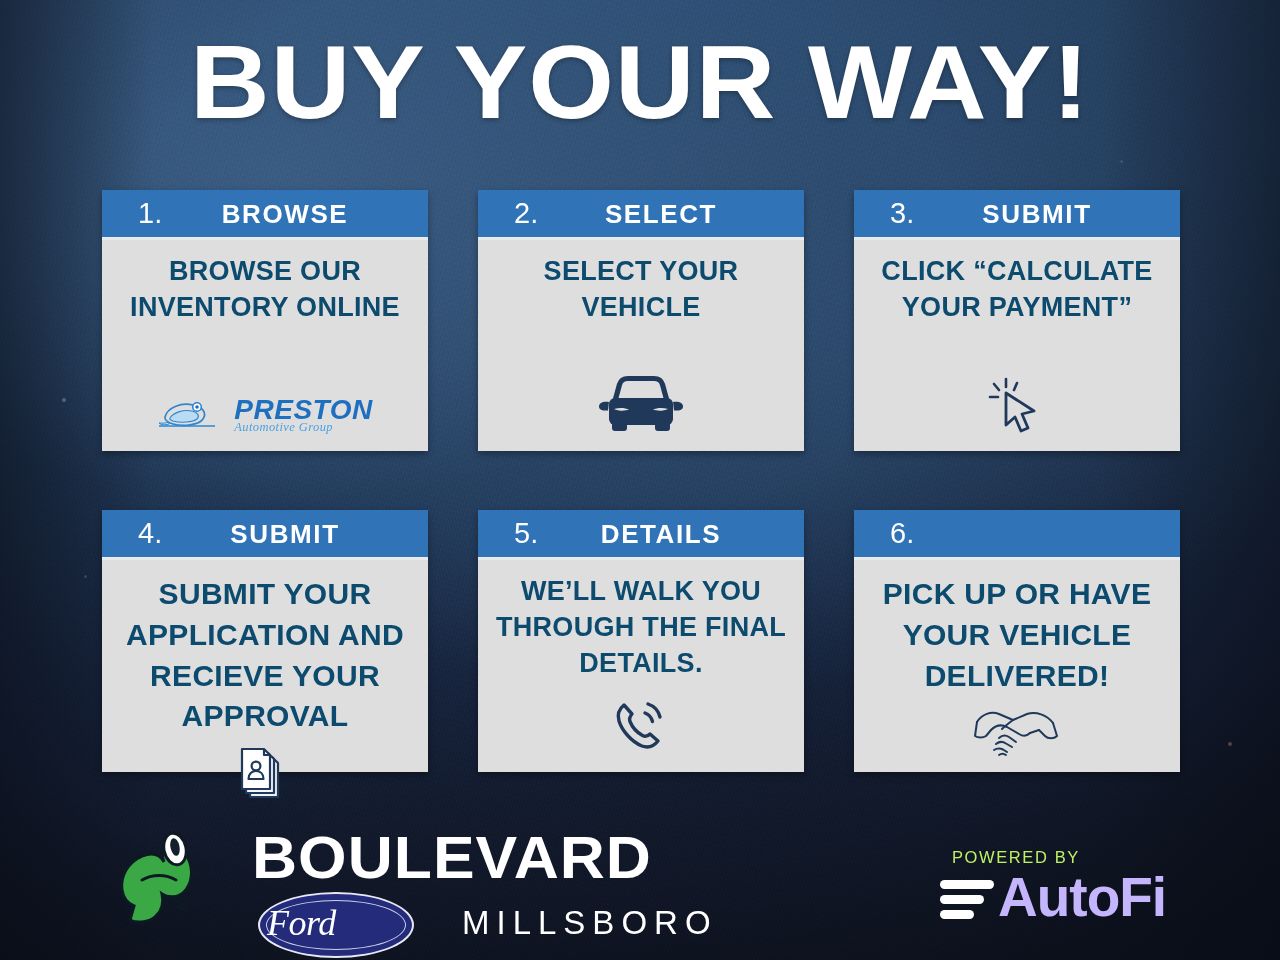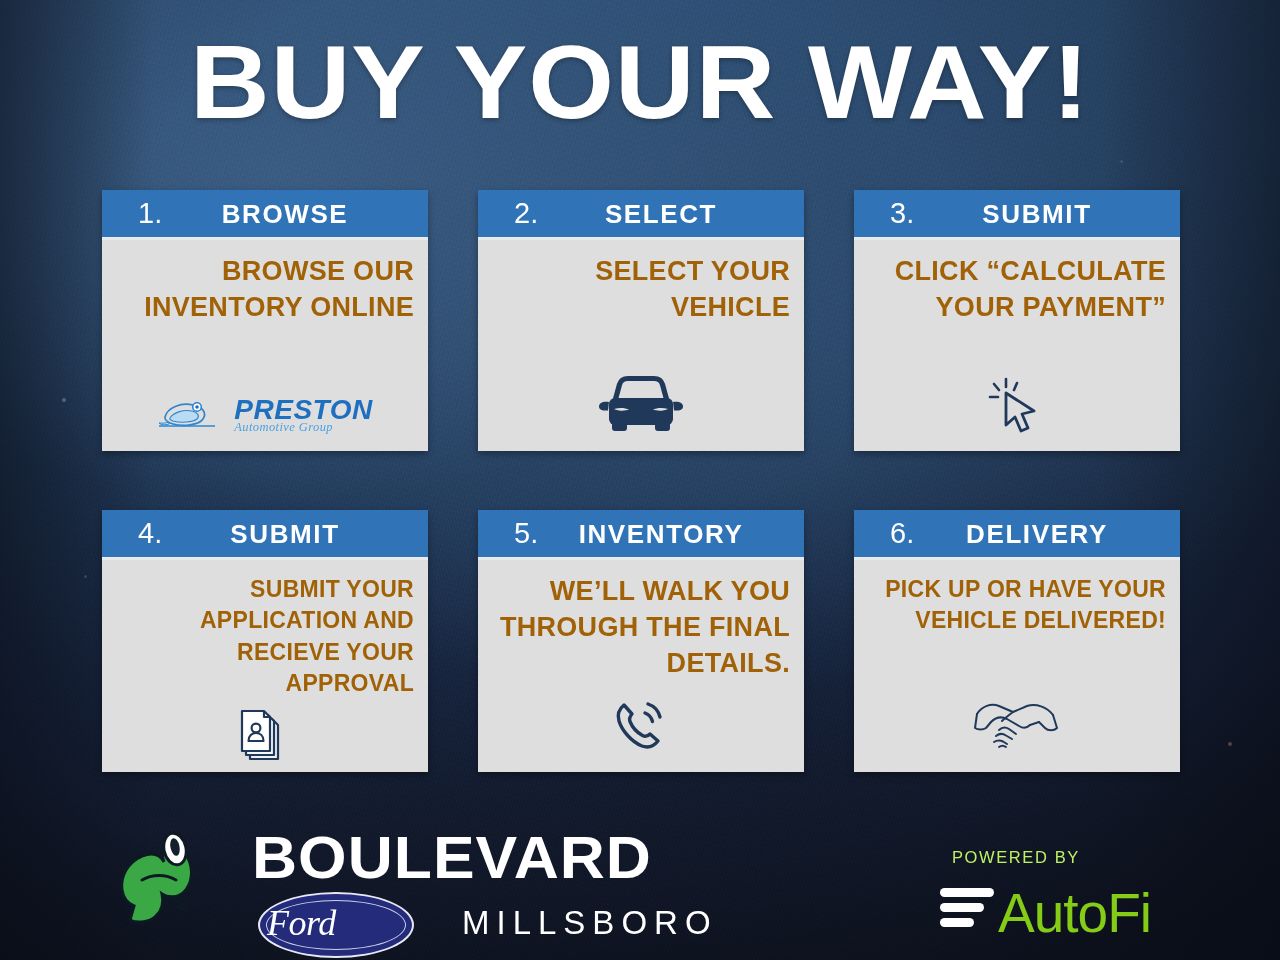--- a/index.html
+++ b/index.html
@@ -126,29 +126,29 @@
   .card-body {
     flex: 1;
     display: flex;
     flex-direction: column;
     align-items: center;
     justify-content: flex-start;
     padding: 14px 14px 8px 14px;
     box-sizing: border-box;
   }
   .card-text {
-    color: #a16207;
+    color: #0c4a6e;
     font-size: 27px;
     font-weight: bold;
     line-height: 1.33;
-    text-align: right;
+    text-align: center;
     letter-spacing: 0.3px;
   }
   .card-text.small {
-    font-size: 23px;
+    font-size: 30px;
     line-height: 1.36;
   }
   .card-icon {
     margin-top: auto;
     margin-bottom: 4px;
     display: flex;
     align-items: center;
     justify-content: center;
     height: 72px;
   }
@@ -292,26 +292,25 @@
   .autofi-bars span {
     display: block;
     height: 9px;
     border-radius: 5px;
     background: #ffffff;
   }
   .autofi-bars span:nth-child(1) { width: 54px; }
   .autofi-bars span:nth-child(2) { width: 44px; }
   .autofi-bars span:nth-child(3) { width: 34px; }
   .autofi-word {
-    color: #84cc16;
+    color: #c4b5fd;
     font-size: 55px;
     line-height: 55px;
-    font-weight: normal;
+    font-weight: bold;
     letter-spacing: -1px;
-    margin-top: 16px;
   }
 </style>
 </head>
 <body>
 
 <div id="poster">
 
   <div class="bg-base"></div>
   <div class="bg-noise"></div>
   <div class="bg-vignette"></div>
@@ -409,41 +408,40 @@
               <path d="M12.5 36 C12.5 30.6, 16 28, 20 28 C24 28, 27.5 30.6, 27.5 36 Z"></path>
             </g>
           </svg>
         </div>
       </div>
     </div>
 
     <div class="card">
       <div class="card-header">
         <div class="card-step">5.</div>
-        <div class="card-title">INVENTORY</div>
+        <div class="card-title">DETAILS</div>
       </div>
       <div class="card-body">
         <div class="card-text">WE’LL WALK YOU THROUGH THE FINAL DETAILS.</div>
         <div class="card-icon">
           <svg width="68" height="64" viewBox="0 0 68 64">
             <g fill="none" stroke="#20395a" stroke-width="3.4" stroke-linecap="round">
               <path d="M17 13 C12 17, 10 22, 12 29 C15 39, 25 50, 35 54 C42 56.5, 47 54, 51 49
                        L43 42 C40.5 44.5, 38 45, 35.5 43.5 C30 40.5, 25 34.5, 23 29.5 C22 26.8, 22.8 24.5, 25 22 Z" stroke-linejoin="round"></path>
               <path d="M41 12 C47 14, 51.5 19, 53 25"></path>
               <path d="M38 21 C42 22.5, 44.5 25.5, 45.5 29.5"></path>
             </g>
           </svg>
         </div>
       </div>
     </div>
 
     <div class="card">
       <div class="card-header">
         <div class="card-step">6.</div>
-        <div class="card-title">DELIVERY</div>
       </div>
       <div class="card-body">
         <div class="card-text small">PICK UP OR HAVE YOUR VEHICLE DELIVERED!</div>
         <div class="card-icon">
           <svg width="96" height="60" viewBox="0 0 96 60">
             <g fill="none" stroke="#20395a" stroke-width="2" stroke-linejoin="round" stroke-linecap="round">
               <path d="M8 20 C13 12, 22 9, 30 12 L44 18 L58 12 C67 9, 78 13, 84 21"></path>
               <path d="M8 20 L6 34 C9 36, 14 36, 17 34 L22 28"></path>
               <path d="M84 21 L88 34 C85 37, 79 37, 76 34 L70 28"></path>
               <path d="M22 28 C26 24, 32 22, 38 25 L50 32 C54 34.5, 58 34, 61 31"></path>

